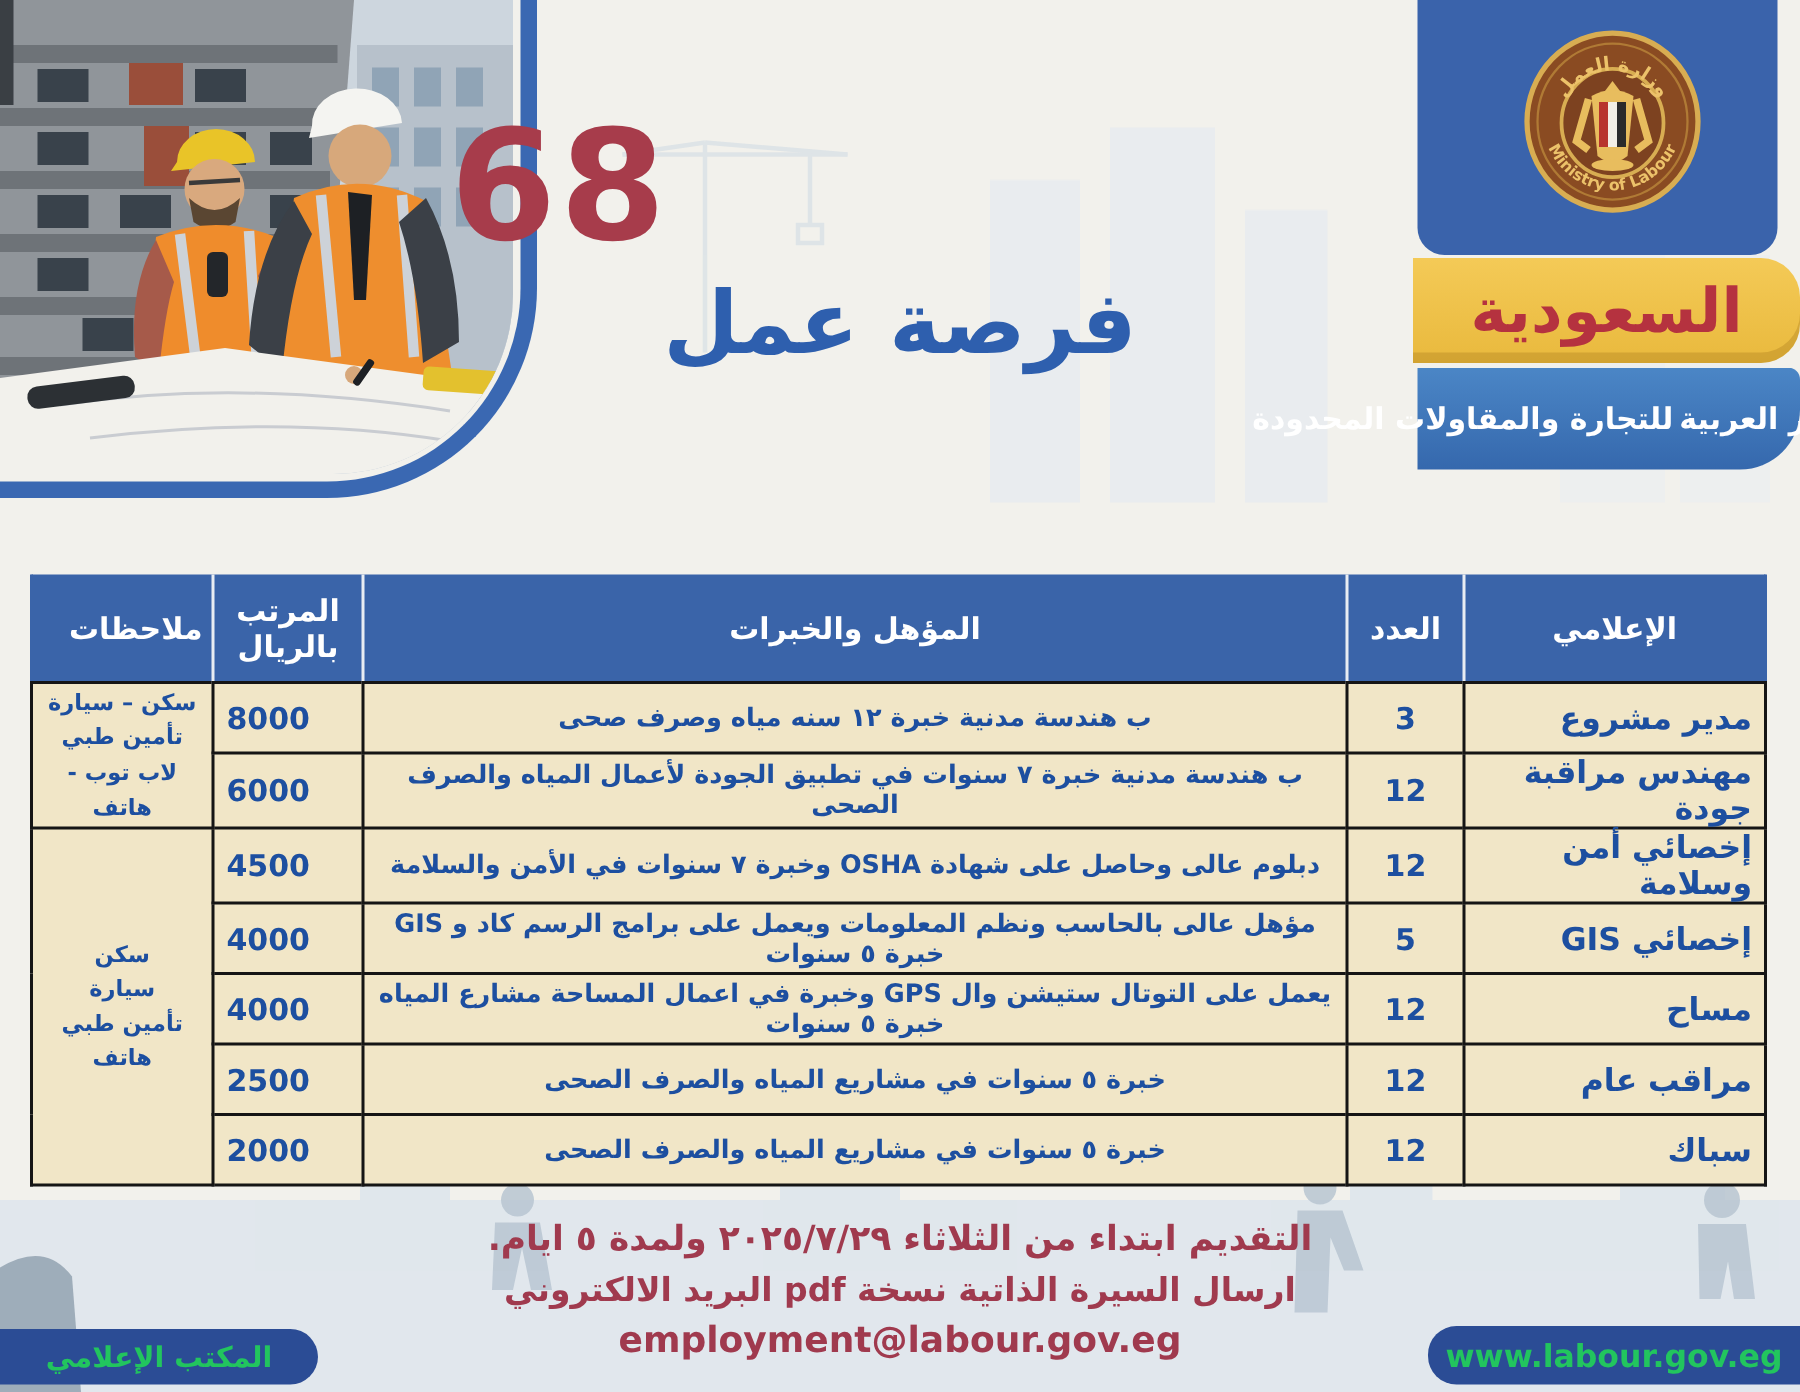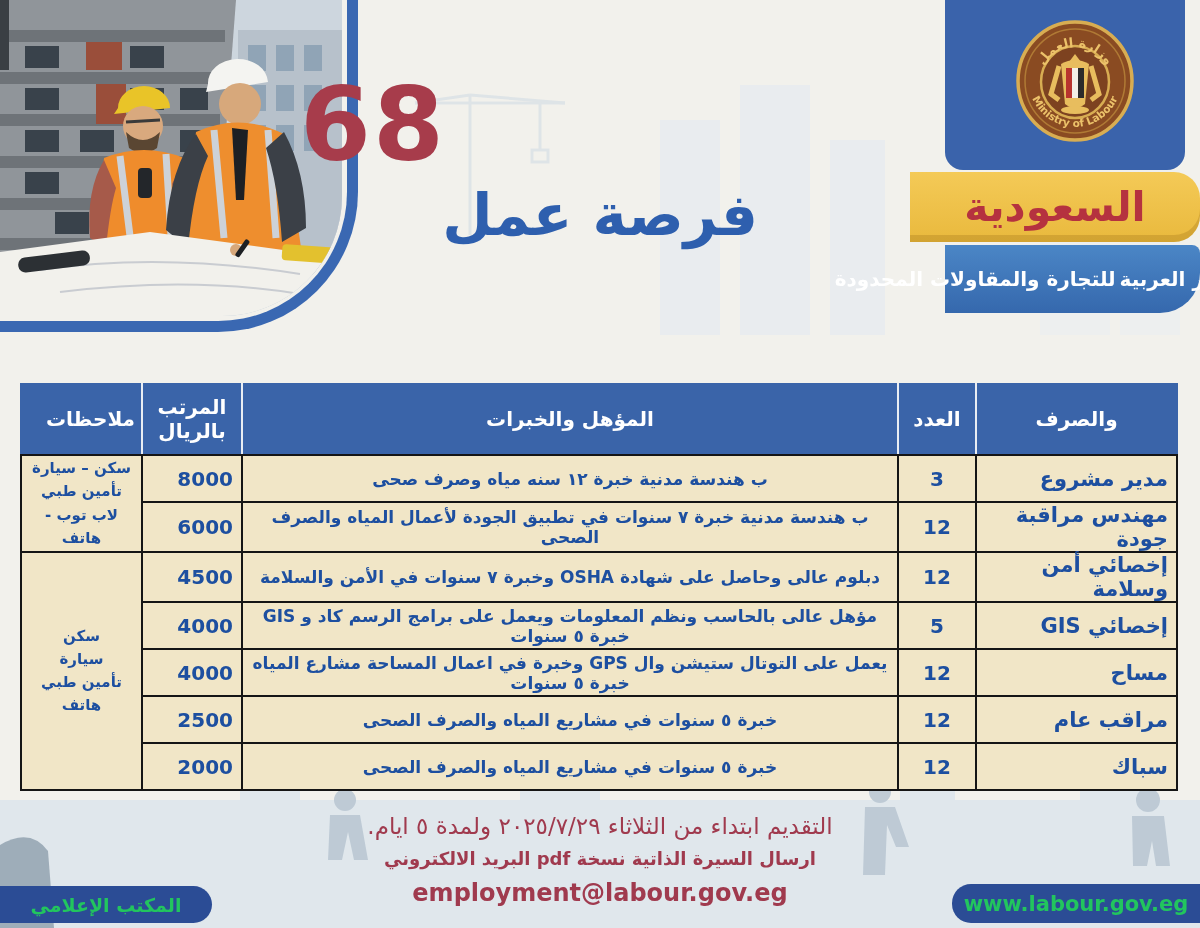--- a/index.html
+++ b/index.html
@@ -15,44 +15,44 @@
   .photo{left:0;top:0;width:342px;height:316px;border-bottom-right-radius:120px;overflow:hidden;background:#cdd6de;}
   
   .title-num{left:0;top:74px;width:1200px;text-align:left;font-size:102px;font-weight:bold;
              color:#A73C4B;line-height:1;letter-spacing:2px;}
   .title-txt{left:0;top:186px;width:1200px;text-align:center;font-size:58px;font-weight:bold;
              color:#2E5FAE;line-height:1;}
   .title-num,.title-txt{left:300px;width:600px;}
   
   .ministry-panel{left:945px;top:0;width:240px;height:170px;background:#3A63AB;border-radius:0 0 18px 18px;}
   .logo{left:1016px;top:20px;width:118px;height:122px;}
-  .gold-ribbon{right:0;top:172px;width:290px;height:70px;border-radius:0 26px 26px 0;
+  .gold-ribbon{right:0;top:172px;width:258px;height:70px;border-radius:0 26px 26px 0;
                background:linear-gradient(#F4CA57,#E9B93D);box-shadow:inset 0 -7px 0 rgba(168,122,30,.35);
                display:flex;align-items:center;justify-content:center;}
   .gold-ribbon span{font-size:41px;font-weight:bold;color:#B5323F;}
   .company-band{right:0;top:245px;width:255px;height:68px;background:linear-gradient(#4B86C6,#3568AD);
                 border-radius:0 8px 40px 0;display:flex;flex-direction:row;align-items:center;justify-content:center;gap:4px;}
   .company-band div{color:#fff;font-weight:bold;font-size:20px;line-height:1.15;white-space:nowrap;}
   
   table.jobs{position:absolute;left:20px;top:383px;width:1158px;border-collapse:collapse;table-layout:fixed;
              direction:rtl;}
   table.jobs th{background:#3A64A9;color:#fff;font-size:20px;font-weight:bold;height:71px;
                 border-right:2px solid #e9edf3;border-left:2px solid #e9edf3;border-bottom:2px solid #151515;padding:0 6px;}
   table.jobs th:first-child{border-right:2px solid #3A64A9;}
   table.jobs th:last-child{border-left:2px solid #3A64A9;padding-left:40px;}
   table.jobs td{background:#F1E6C7;color:#1D4FA0;font-weight:bold;border:2px solid #151515;
                 height:45px;padding:0 8px;vertical-align:middle;}
   td.job{font-size:21px;text-align:right;padding-right:14px;}
   td.cnt{font-size:20px;text-align:center;}
   td.qual{font-size:17px;text-align:center;}
-  td.sal{font-size:20px;text-align:right;font-family:"DejaVu Sans",sans-serif;margin-top:46px;}
+  td.sal{font-size:20px;text-align:left;font-family:"DejaVu Sans",sans-serif;margin-top:46px;}
   td.notes{font-size:15px;text-align:center;white-space:pre-line;line-height:1.55;}
   
-  .apply-line{left:0;top:813px;width:1200px;text-align:center;font-size:23px;font-weight:normal;color:#A03A4E;}
-  .cv-line{left:0;top:848px;width:1200px;text-align:center;font-size:18px;font-weight:bold;color:#A03A4E;}
+  .apply-line{left:0;top:813px;width:1200px;text-align:center;font-size:23px;font-weight:bold;color:#A03A4E;}
+  .cv-line{left:0;top:848px;width:1200px;text-align:center;font-size:22px;font-weight:bold;color:#A03A4E;}
   .email-line{left:0;top:879px;width:1200px;text-align:center;font-size:24px;font-weight:bold;color:#A03A4E;direction:ltr;}
   .pill{background:#2B4C95;color:#22c55e;font-weight:bold;display:flex;align-items:center;justify-content:center;}
   .pill-media{left:0;top:886px;width:212px;height:37px;border-radius:0 19px 19px 0;font-size:19px;}
   .pill-web{left:952px;top:884px;width:248px;height:39px;border-radius:19px 0 0 19px;font-size:21px;direction:ltr;}
 </style>
 </head>
 <body>
 
 <div class="canvas">
 
@@ -202,21 +202,21 @@
   <table class="jobs">
     <colgroup>
         <col style="width:201px">
         <col style="width:78px">
         <col style="width:656px">
         <col style="width:100px">
         <col style="width:121px">
       </colgroup>
     <thead>
       <tr>
-        <th>والصرف</th>
+        <th>الإعلامي</th>
         <th>العدد</th>
         <th>المؤهل والخبرات</th>
         <th>المرتب بالريال</th>
         <th>ملاحظات</th>
       </tr>
     </thead>
     <tbody>
       <tr>
         <td class="job">مدير مشروع</td>
         <td class="cnt">3</td>

